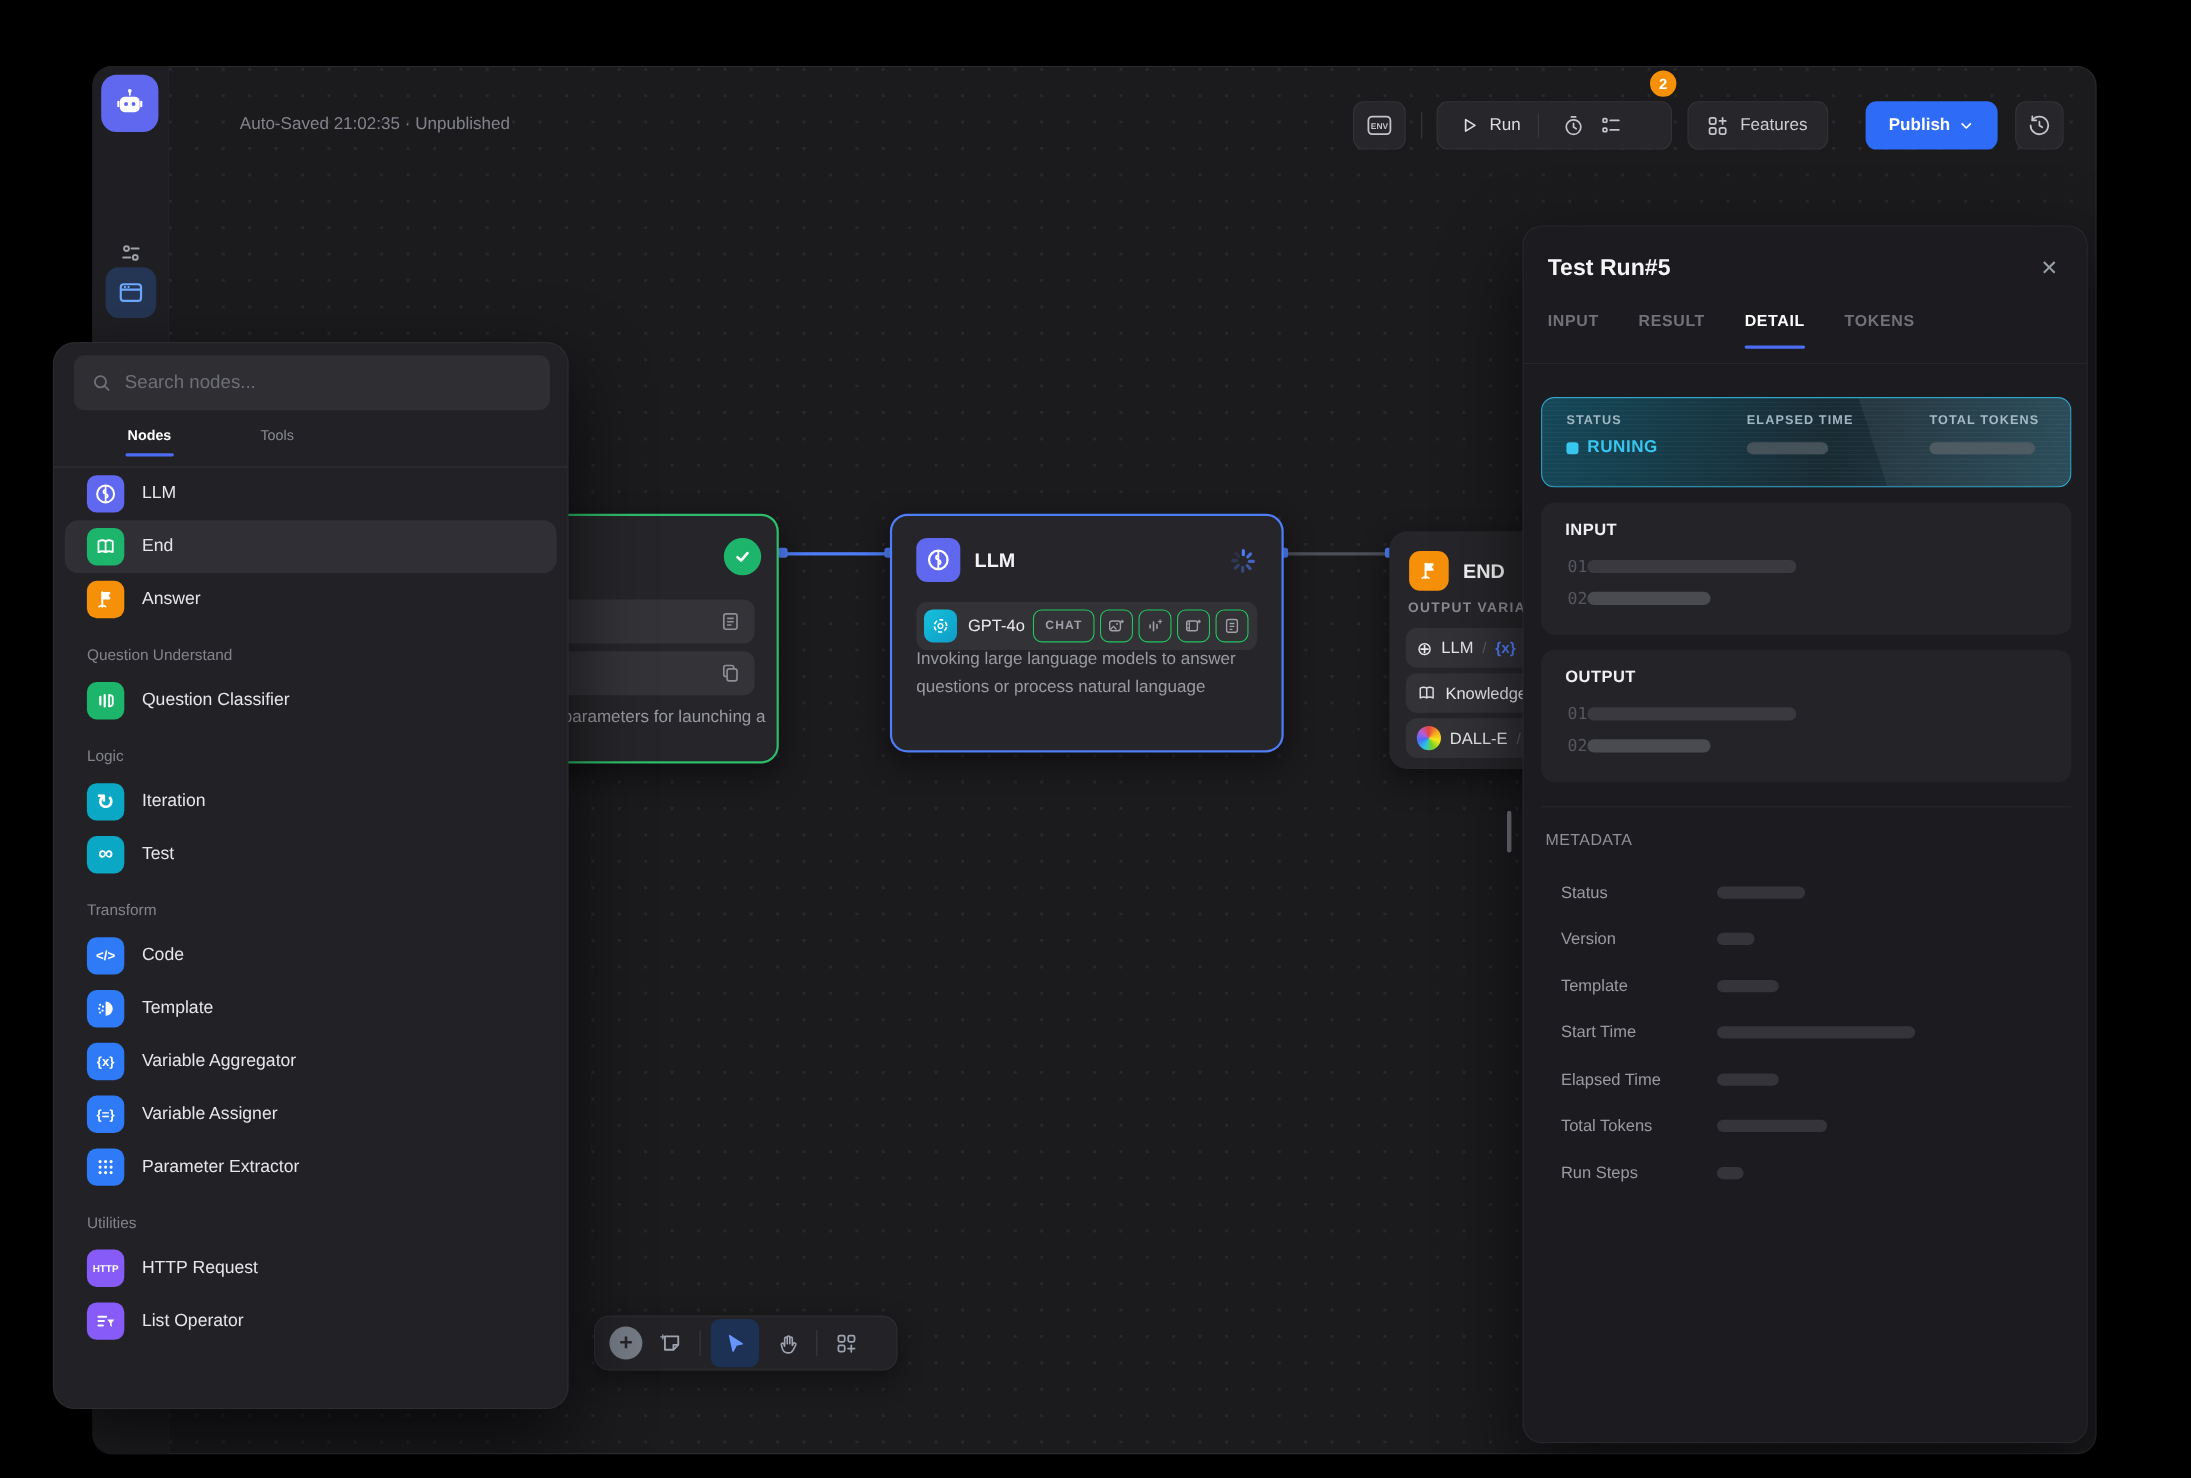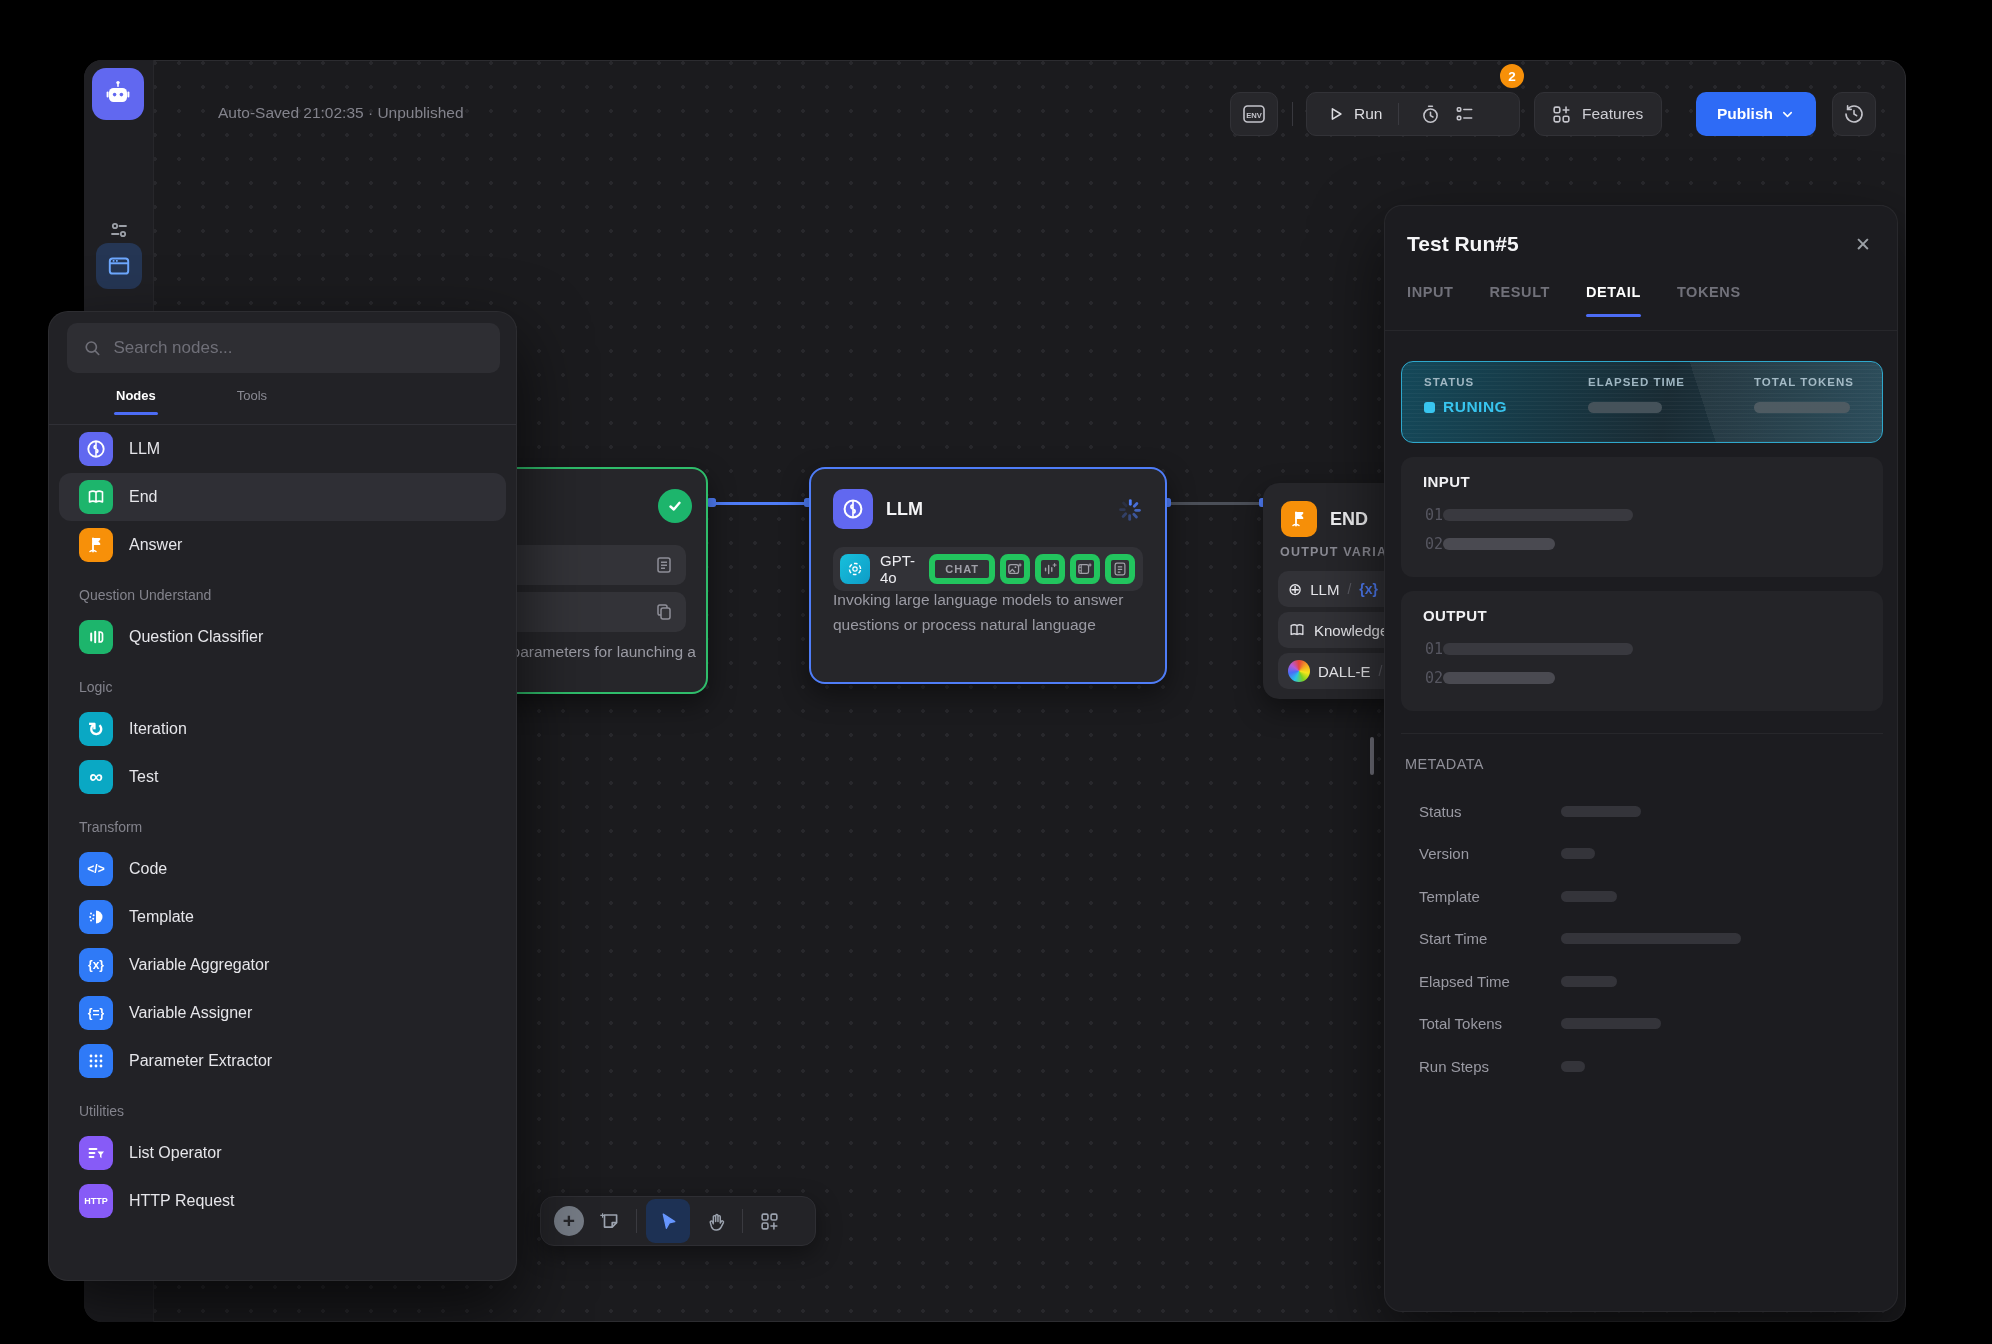--- a/index.html
+++ b/index.html
@@ -56,21 +56,21 @@
 
   .llm-node { left:809px; top:467px; width:358px; height:217px; border:2px solid #4f7df8; }
   .n-head { position:absolute; left:22px; top:20px; display:flex; align-items:center; gap:13px; }
   .n-ic { width:40px; height:40px; border-radius:10px; display:flex; align-items:center; justify-content:center; }
   .n-title { font-size:18px; font-weight:bold; color:#f4f4f6; }
   .model-row { position:absolute; left:22px; top:78px; right:22px; height:44px; background:#323237;
     border-radius:10px; display:flex; align-items:center; padding:0 8px 0 7px; }
   .gpt-ic { width:30px; height:30px; border-radius:8px; background:linear-gradient(135deg,#17c0dc,#0e9cc7);
     display:flex; align-items:center; justify-content:center; }
   .model-name { font-size:15px; color:#ececf0; margin-left:10px; flex:1; }
-  .chip { border:6px solid #22c55e; border-radius:8px; color:#a0a0a8; display:flex;
+  .chip { border:1px solid #22c55e; border-radius:8px; color:#a0a0a8; display:flex;
     align-items:center; justify-content:center; margin-left:5px; }
   .chip.txt { height:30px; padding:0 10px; font-size:11px; letter-spacing:1px; font-weight:bold; }
   .chip.ic { width:30px; height:30px; }
   .n-desc { position:absolute; left:22px; top:118px; width:310px; font-size:15.5px; line-height:25px; color:#9a9aa3; }
 
   .end-node { left:1263px; top:483px; width:282px; height:216px; }
   .ov-label { position:absolute; left:17px; top:62px; font-size:12.5px; letter-spacing:1.2px;
     color:#8b8b94; font-weight:bold; white-space:nowrap; }
   .e-row { position:absolute; left:15px; width:252px; height:36px; background:#323237; border-radius:10px;
     display:flex; align-items:center; gap:8px; padding:0 10px; white-space:nowrap; overflow:hidden; }
@@ -583,34 +583,34 @@
                 <circle cx="14" cy="14" r="1.4"></circle>
               </g>
             </svg>
         </span>
         <span class="nlabel">Parameter Extractor</span>
       </div>
 
       <div class="nsection">Utilities</div>
       <div class="nitem">
         <span class="nic purple">
+            <span class="glyph-txt" style="font-size:9px;">HTTP</span>
+          </span>
+        <span class="nlabel">HTTP Request</span>
+      </div>
+      <div class="nitem">
+        <span class="nic purple">
           <svg width="20" height="20" viewBox="0 0 20 20">
               <g stroke="#fff" stroke-width="1.8" stroke-linecap="round">
                 <path d="M3.5 6h7M3.5 10h5M3.5 14h4"></path>
               </g>
               <path d="M11.5 8.5h6.5l-2.5 3.2v3.6l-1.5-1.2v-2.4z" fill="#fff"></path>
             </svg>
         </span>
         <span class="nlabel">List Operator</span>
-      </div>
-      <div class="nitem">
-        <span class="nic purple">
-            <span class="glyph-txt" style="font-size:9px;">HTTP</span>
-          </span>
-        <span class="nlabel">HTTP Request</span>
       </div>
     </div>
   </div>
 
   <div class="rpanel">
     <div class="r-title">Test Run#5</div>
     <div class="r-close">✕</div>
 
     <div class="rtabs">
       <span class="rtab">INPUT</span>

